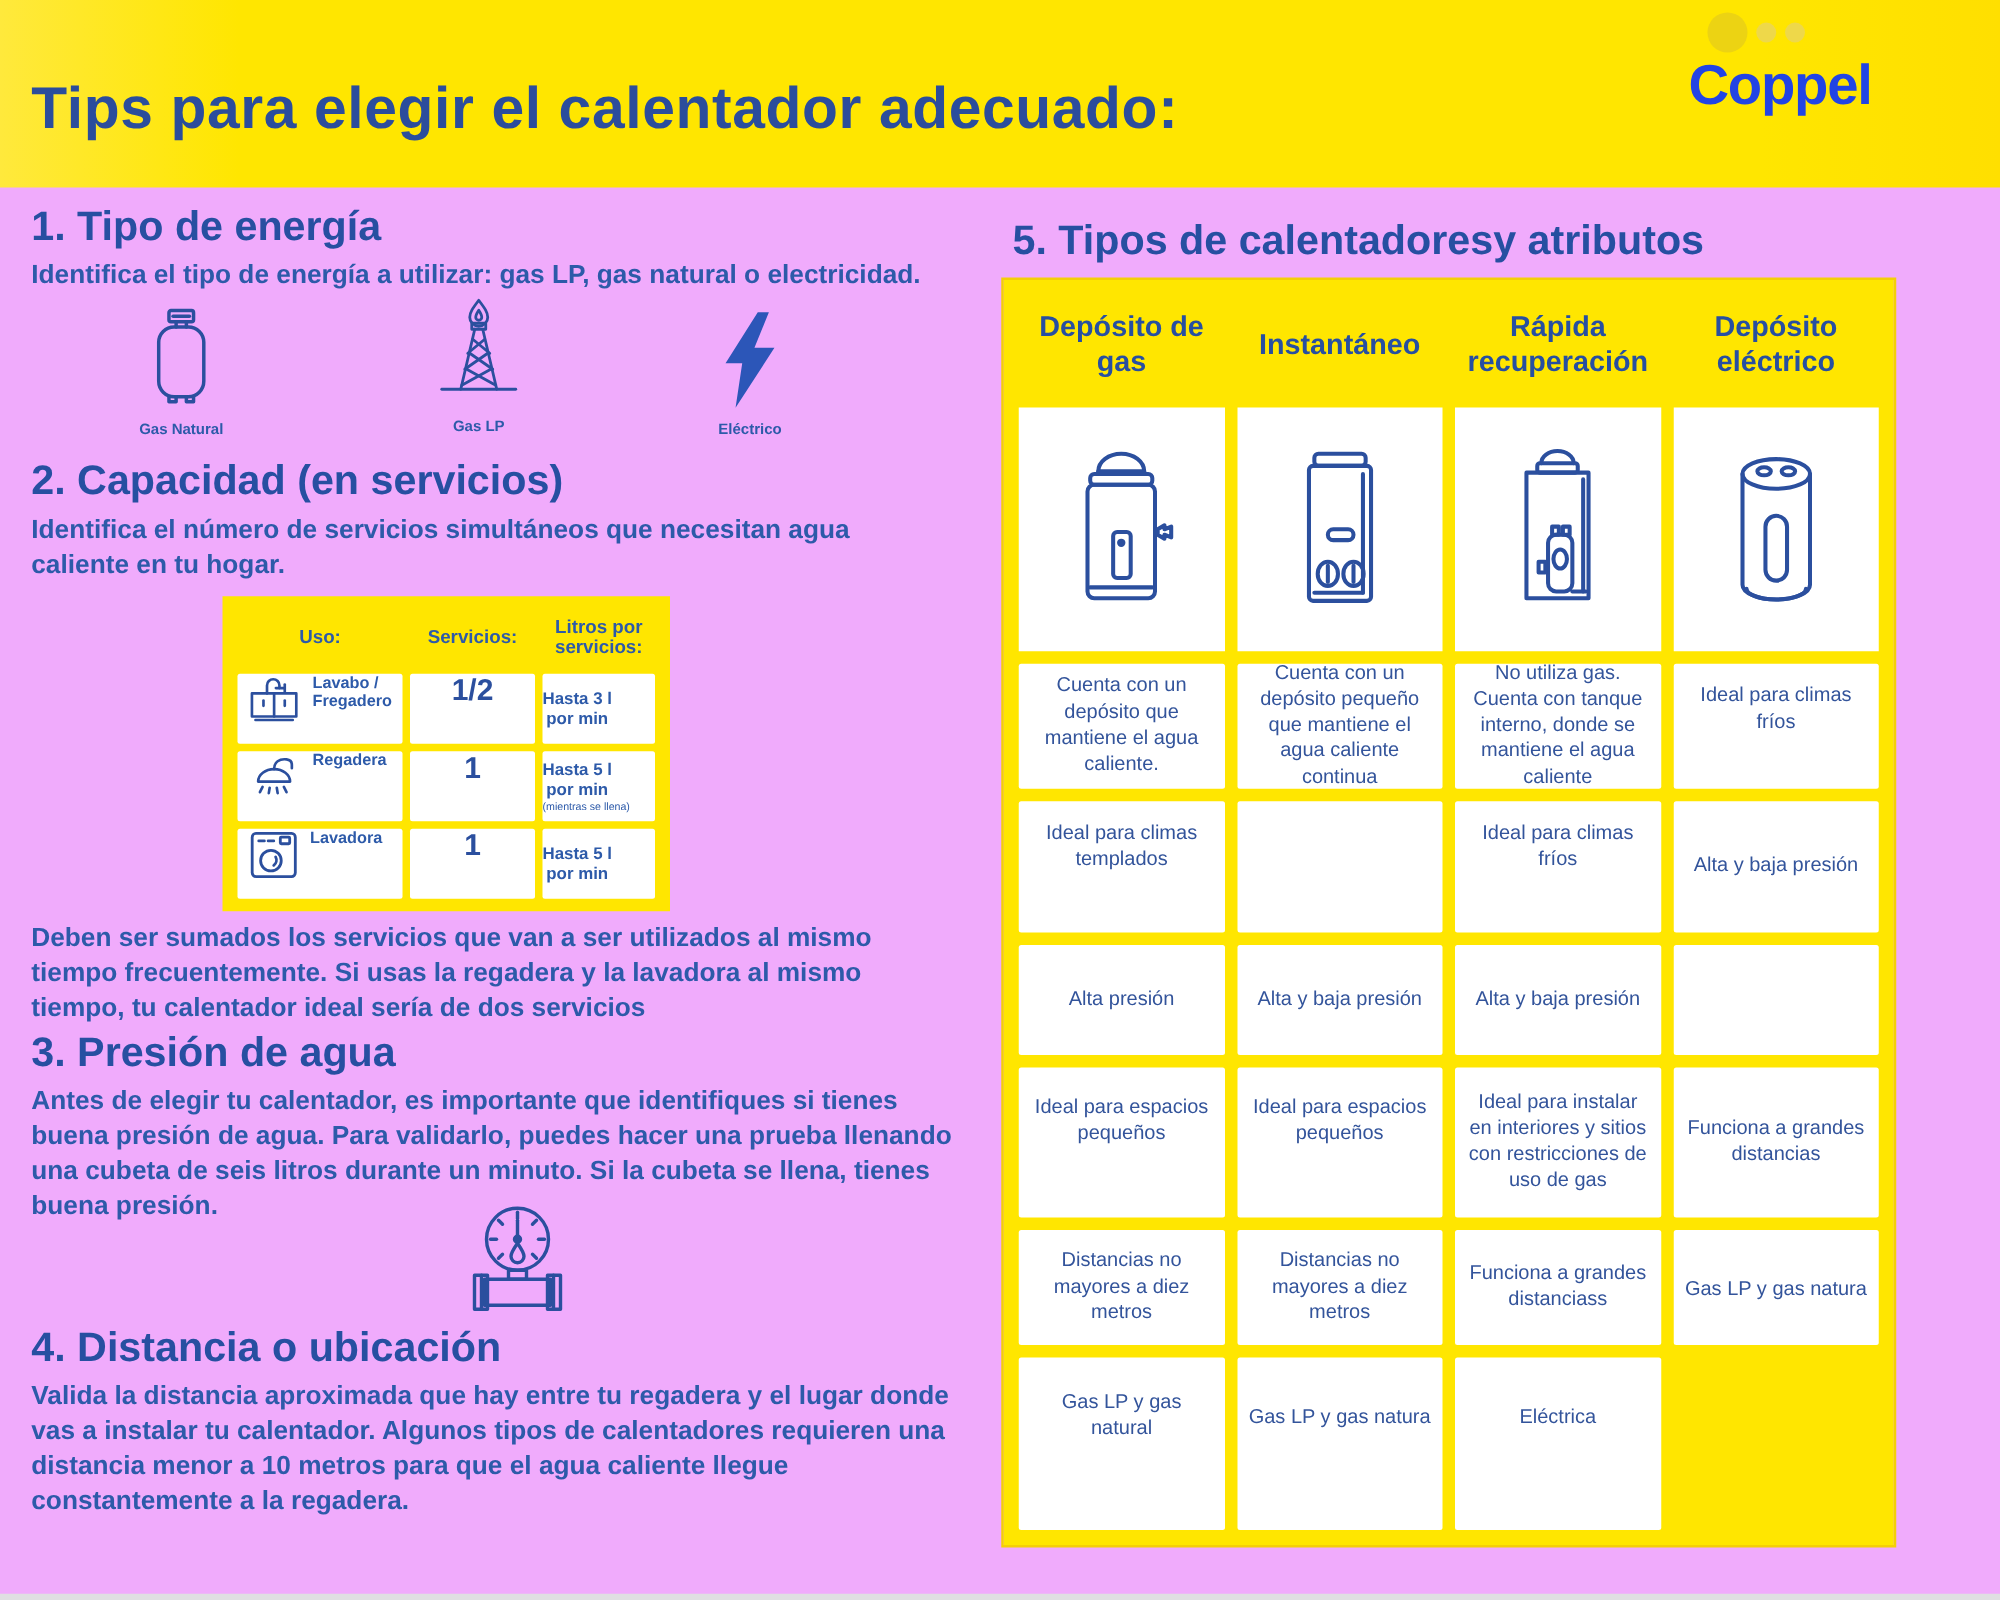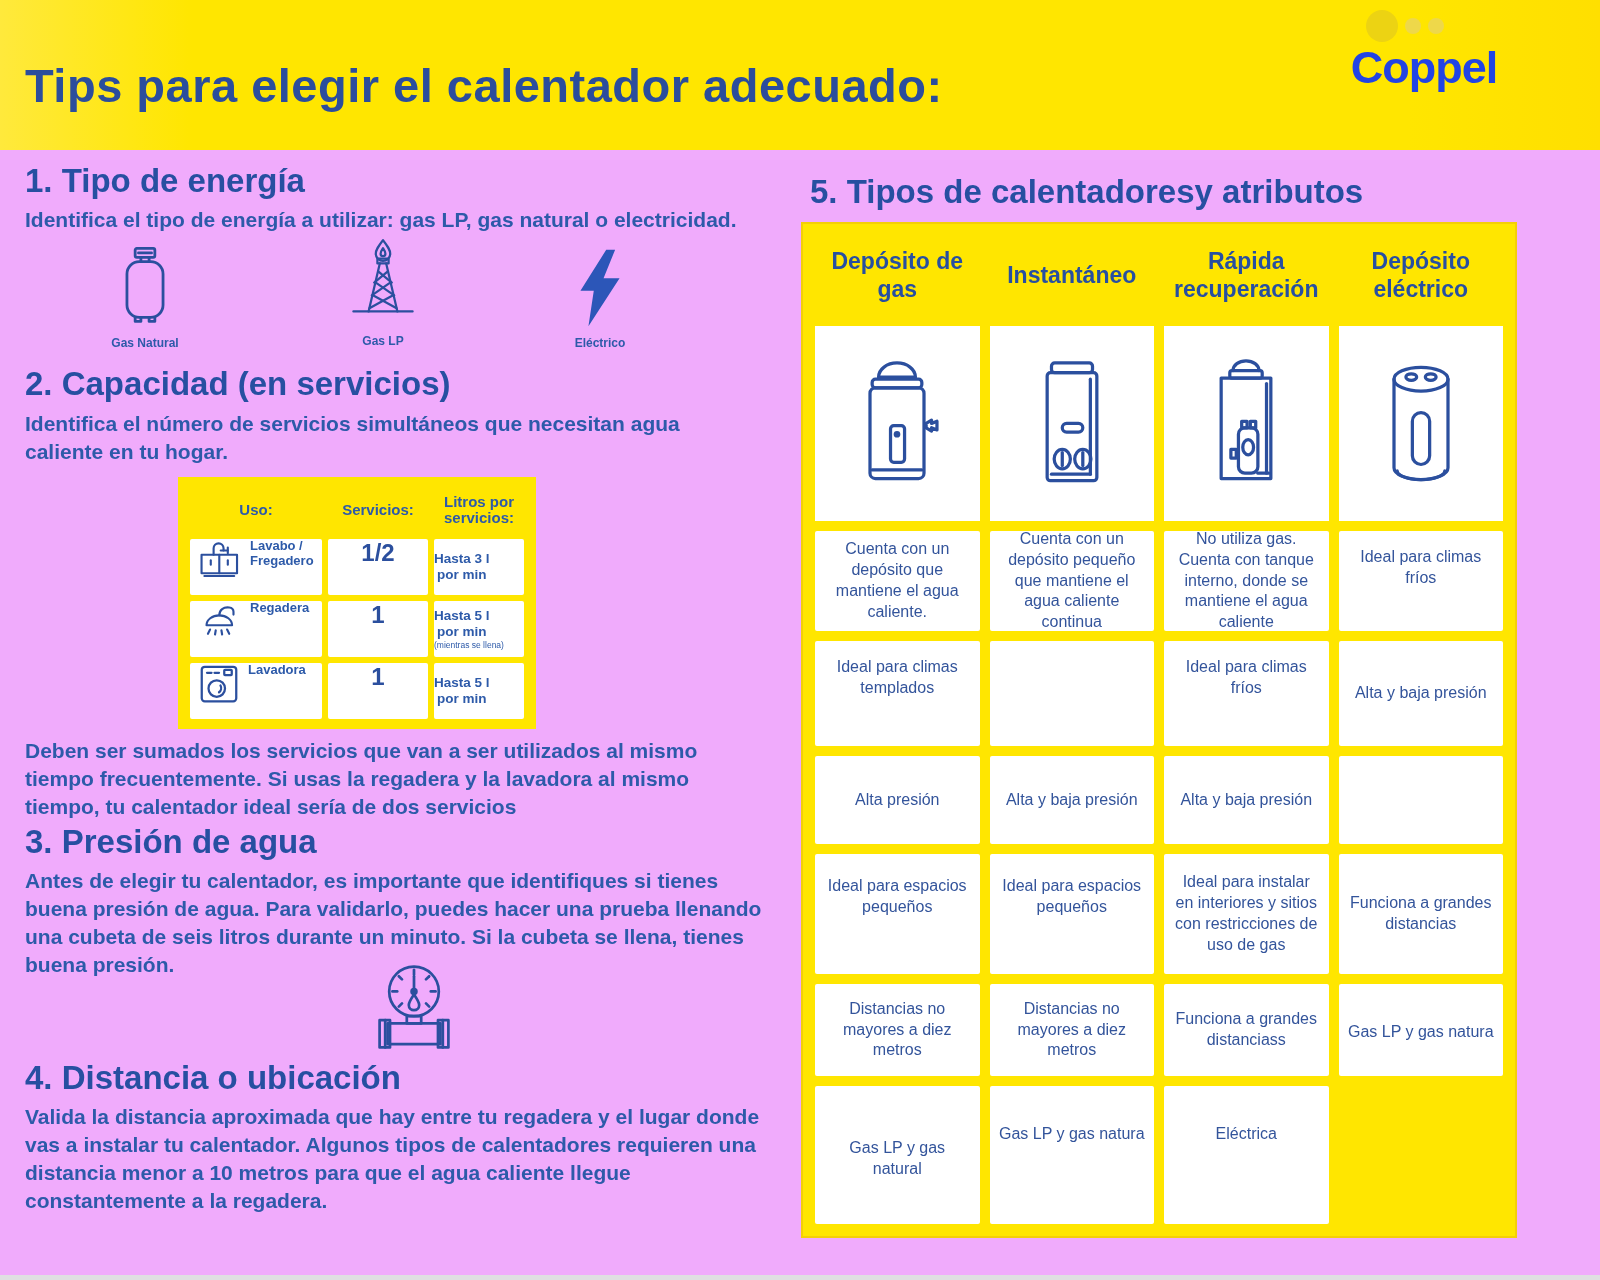--- a/index.html
+++ b/index.html
@@ -320,19 +320,19 @@
     <div class="at-cell" style="align-items:flex-start;padding-top:22px;">Ideal para espacios pequeños</div>
     <div class="at-cell" style="align-items:flex-start;padding-top:22px;">Ideal para espacios pequeños</div>
     <div class="at-cell">Ideal para instalar en interiores y sitios con restricciones de uso de gas</div>
 
     <div class="at-cell">Funciona a grandes distancias</div>
     <div class="at-cell">Distancias no mayores a diez metros</div>
     <div class="at-cell">Distancias no mayores a diez metros</div>
     <div class="at-cell">Funciona a grandes distanciass</div>
 
     <div class="at-cell" style="align-items:flex-start;padding-top:38px;">Gas LP y gas natura</div>
-    <div class="at-cell" style="align-items:flex-start;padding-top:52px;">Gas LP y gas natural</div>
+    <div class="at-cell" style="align-items:flex-start;padding-top:26px;">Gas LP y gas natural</div>
     <div class="at-cell" style="align-items:flex-start;padding-top:38px;">Gas LP y gas natura</div>
     <div class="at-cell" style="align-items:flex-start;padding-top:38px;">Eléctrica</div>
   </div>
 
   <div class="abs bottom-edge"></div>
 </div>
 
 </body></html>

